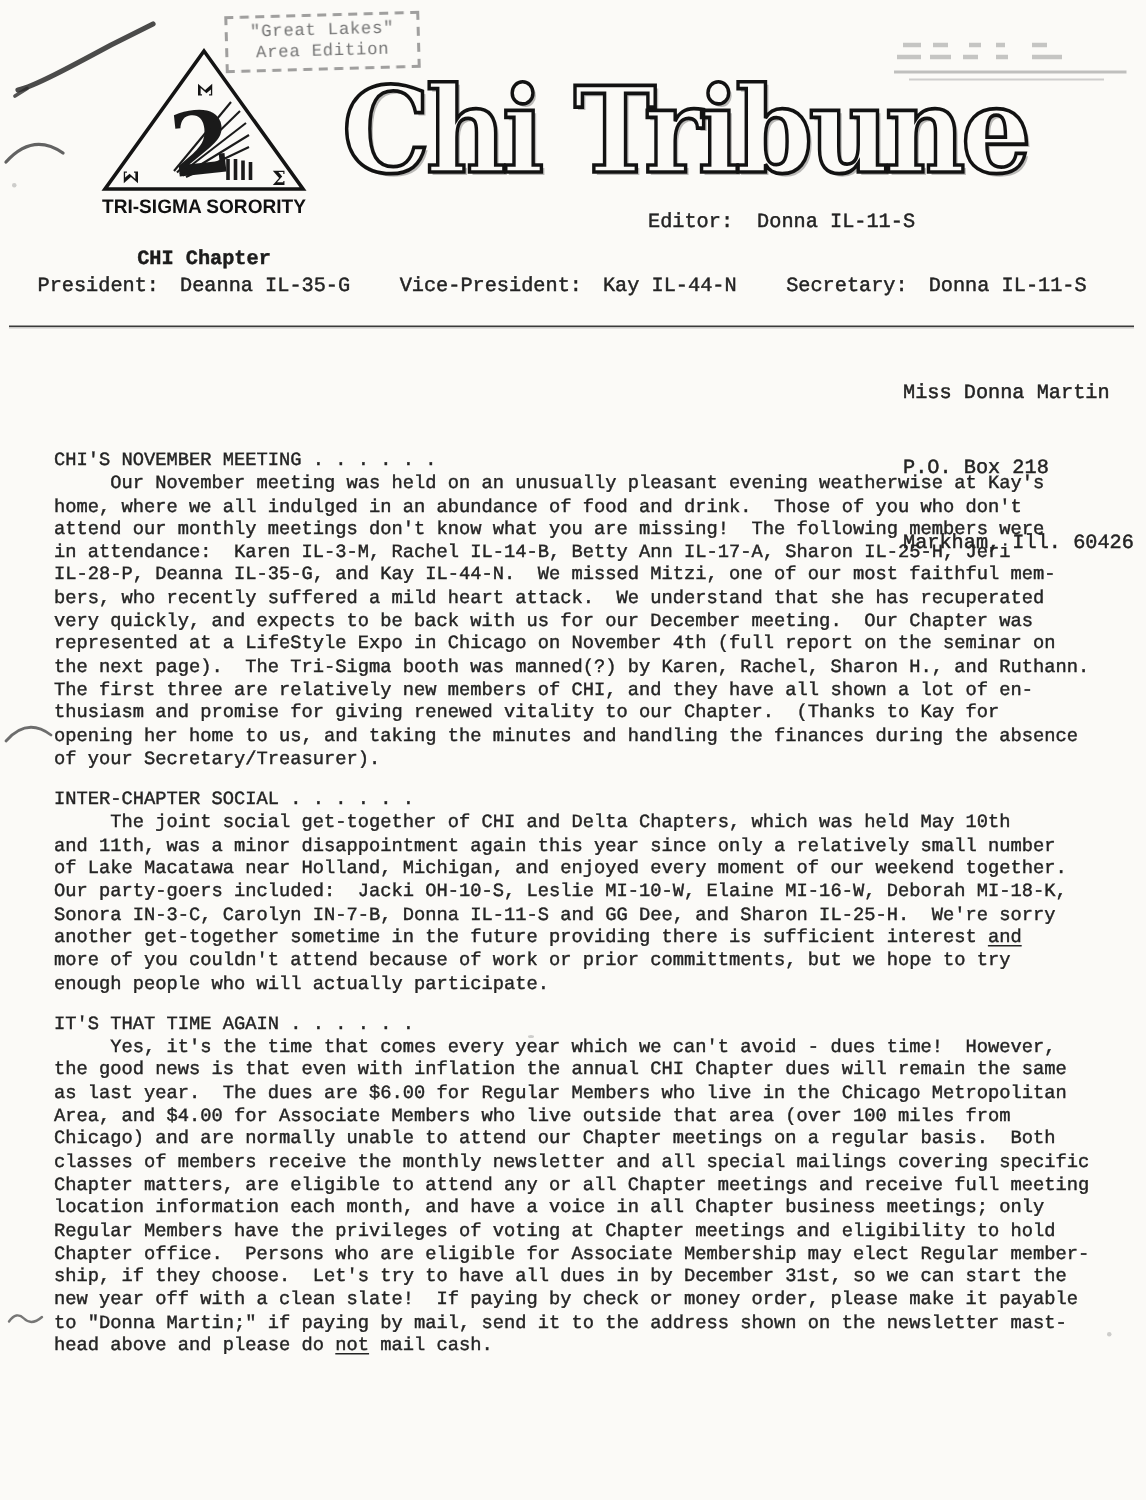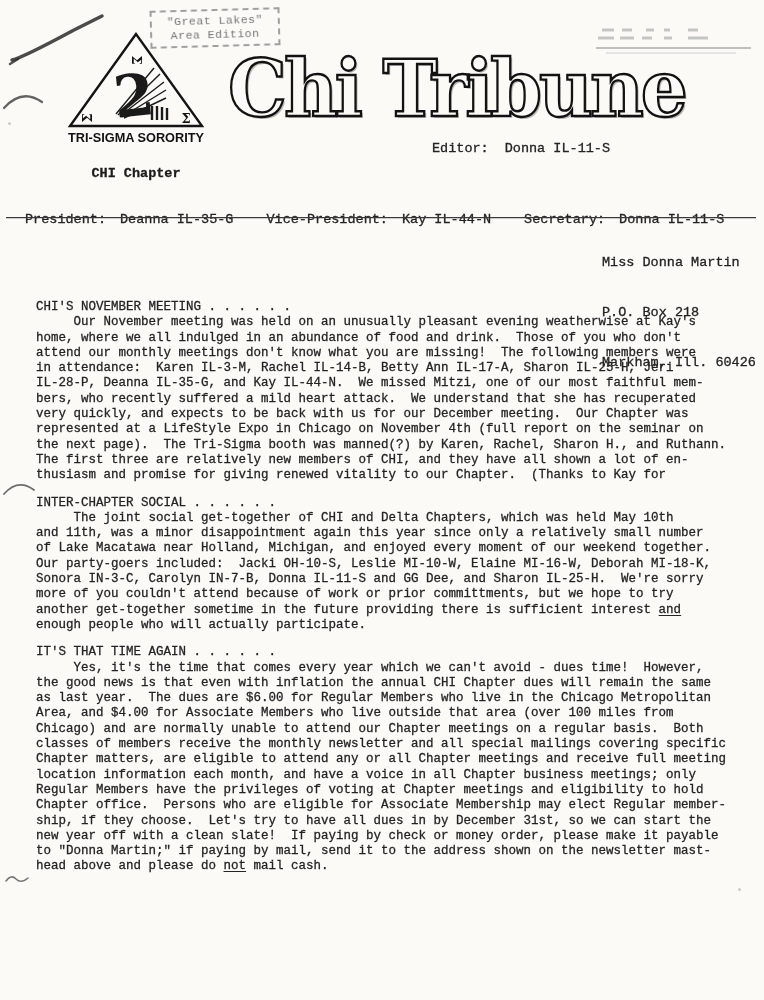--- a/index.html
+++ b/index.html
@@ -42,21 +42,21 @@
     white-space:nowrap;
   }
   .editor-line{
     left:432px;top:141px;
     font:13.5px/16px "Liberation Mono", monospace;
     -webkit-text-stroke:.3px #222;
   }
   .editor-line .name{margin-left:16px;}
   
   .officers{
-    left:25px;top:212px;width:730px;
+    left:25px;top:184px;width:730px;
     display:flex;column-gap:33px;
     font:13.5px/16px "Liberation Mono", monospace;
     -webkit-text-stroke:.3px #222;
     white-space:nowrap;
   }
   .officers .name{margin-left:14px;}
   .rule{
     left:6px;top:217px;width:750px;height:0;
     border-top:1.8px solid #3a3a3a;
     box-shadow:0 1px 0 rgba(58,58,58,.25);
@@ -164,30 +164,32 @@
       <div class="body-line">home, where we all indulged in an abundance of food and drink.  Those of you who don't</div>
       <div class="body-line">attend our monthly meetings don't know what you are missing!  The following members were</div>
       <div class="body-line">in attendance:  Karen IL-3-M, Rachel IL-14-B, Betty Ann IL-17-A, Sharon IL-25-H, Jeri</div>
       <div class="body-line">IL-28-P, Deanna IL-35-G, and Kay IL-44-N.  We missed Mitzi, one of our most faithful mem-</div>
       <div class="body-line">bers, who recently suffered a mild heart attack.  We understand that she has recuperated</div>
       <div class="body-line">very quickly, and expects to be back with us for our December meeting.  Our Chapter was</div>
       <div class="body-line">represented at a LifeStyle Expo in Chicago on November 4th (full report on the seminar on</div>
       <div class="body-line">the next page).  The Tri-Sigma booth was manned(?) by Karen, Rachel, Sharon H., and Ruthann.</div>
       <div class="body-line">The first three are relatively new members of CHI, and they have all shown a lot of en-</div>
       <div class="body-line">thusiasm and promise for giving renewed vitality to our Chapter.  (Thanks to Kay for</div>
+      <div class="body-line">opening her home to us, and taking the minutes and handling the finances during the absence</div>
+      <div class="body-line">of your Secretary/Treasurer).</div>
     </div>
     <div class="section">
       <div class="sec-heading">INTER-CHAPTER SOCIAL . . . . . .</div>
       <div class="body-line">     The joint social get-together of CHI and Delta Chapters, which was held May 10th</div>
       <div class="body-line">and 11th, was a minor disappointment again this year since only a relatively small number</div>
       <div class="body-line">of Lake Macatawa near Holland, Michigan, and enjoyed every moment of our weekend together.</div>
       <div class="body-line">Our party-goers included:  Jacki OH-10-S, Leslie MI-10-W, Elaine MI-16-W, Deborah MI-18-K,</div>
       <div class="body-line">Sonora IN-3-C, Carolyn IN-7-B, Donna IL-11-S and GG Dee, and Sharon IL-25-H.  We're sorry</div>
+      <div class="body-line">another get-together sometime in the future providing there is sufficient interest <span class="u">and</span></div>
       <div class="body-line">more of you couldn't attend because of work or prior committments, but we hope to try</div>
-      <div class="body-line">another get-together sometime in the future providing there is sufficient interest <span class="u">and</span></div>
       <div class="body-line">enough people who will actually participate.</div>
     </div>
     <div class="section">
       <div class="sec-heading">IT'S THAT TIME AGAIN . . . . . .</div>
       <div class="body-line">     Yes, it's the time that comes every year which we can't avoid - dues time!  However,</div>
       <div class="body-line">the good news is that even with inflation the annual CHI Chapter dues will remain the same</div>
       <div class="body-line">as last year.  The dues are $6.00 for Regular Members who live in the Chicago Metropolitan</div>
       <div class="body-line">Area, and $4.00 for Associate Members who live outside that area (over 100 miles from</div>
       <div class="body-line">Chicago) and are normally unable to attend our Chapter meetings on a regular basis.  Both</div>
       <div class="body-line">classes of members receive the monthly newsletter and all special mailings covering specific</div>

